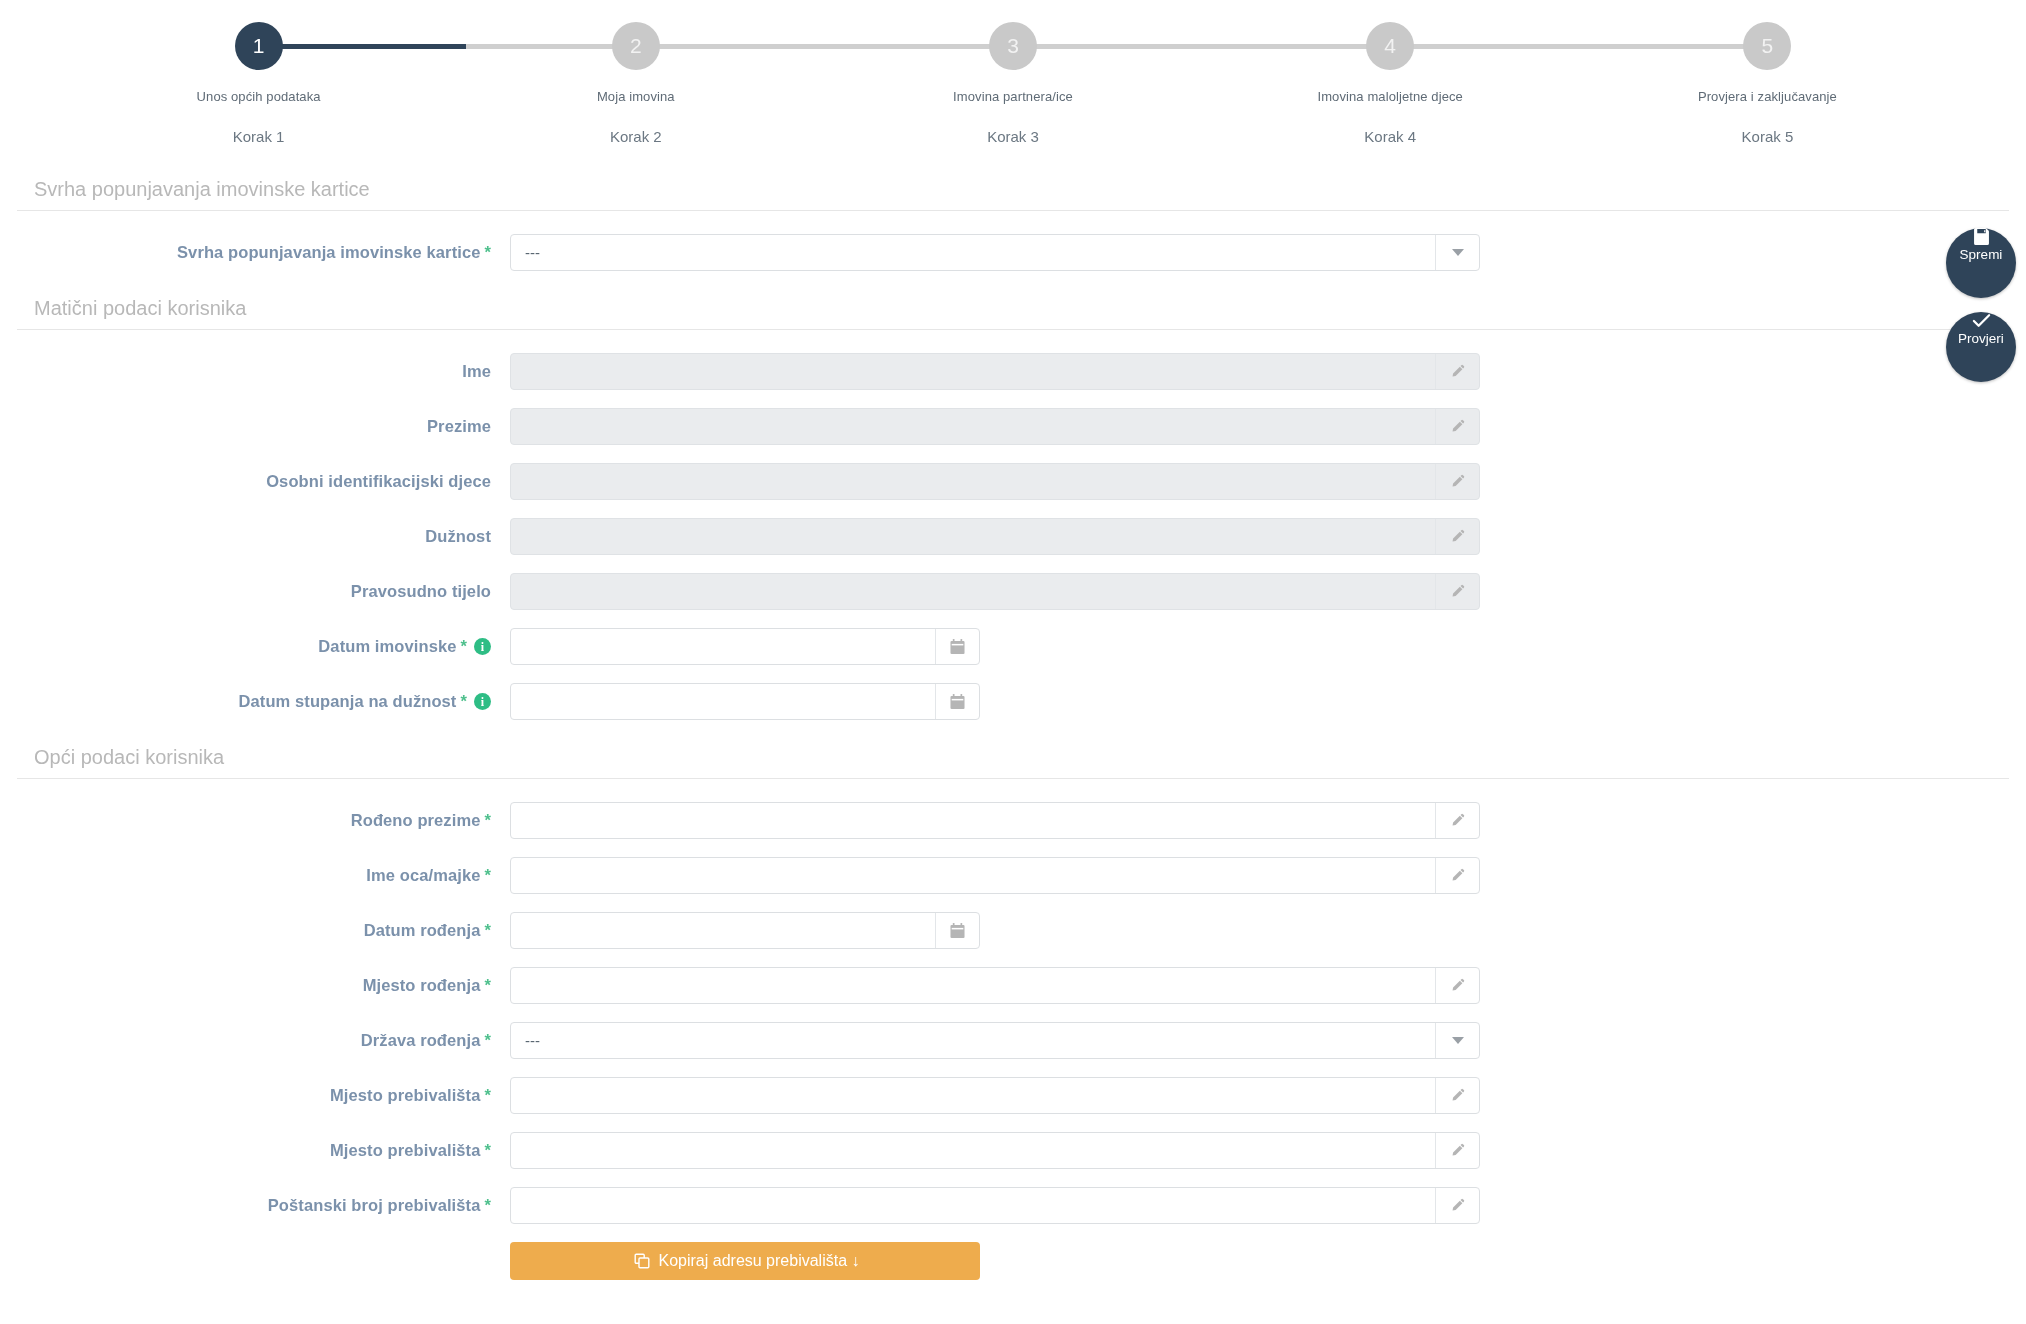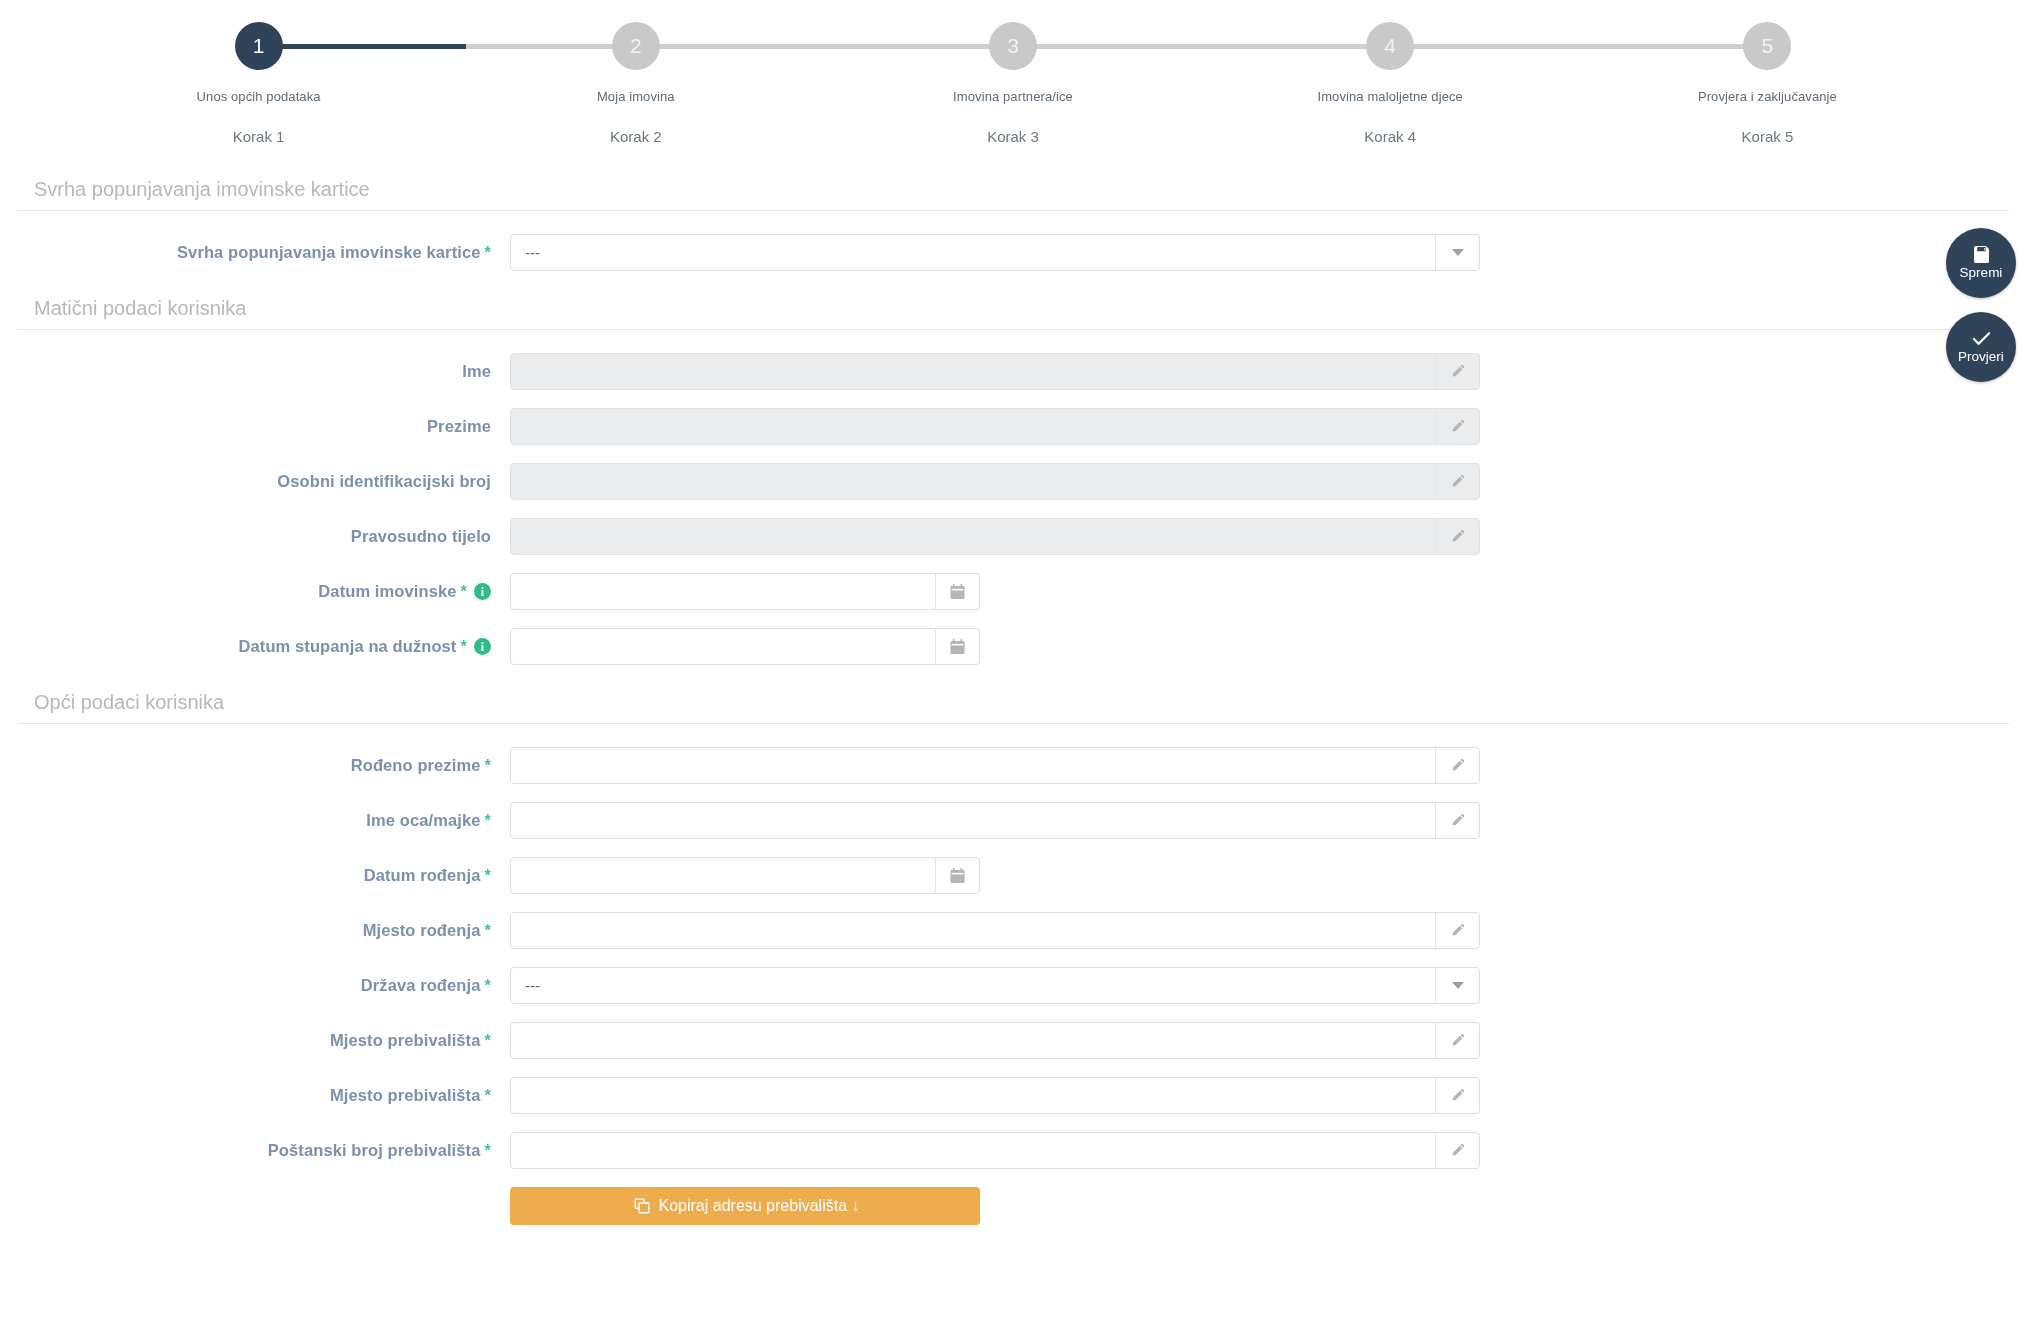--- a/index.html
+++ b/index.html
@@ -209,21 +209,20 @@
     z-index: 30;
   }
   .fab {
     width: 70px; height: 70px;
     border-radius: 50%;
     background: #2f4459;
     color: #fff;
     display: flex;
     flex-direction: column;
     align-items: center;
-    justify-content: center;
     gap: 3px;
     cursor: pointer;
     box-shadow: 0 1px 3px rgba(0,0,0,.25);
   }
   .fab .fab-lbl { font-size: 13.5px; line-height: 1; }
 </style>
 </head>
 <body>
 
 <div class="stepper">
@@ -323,33 +322,46 @@
           <span>
             <svg width="15" height="15" viewBox="0 0 16 16" fill="#b5b5b5">
               <path d="M12.1 1.2a1.2 1.2 0 0 1 1.7 0l1 1a1.2 1.2 0 0 1 0 1.7l-.9.9-2.7-2.7.9-.9zM10.5 2.8l2.7 2.7-7.2 7.2-3.3.6.6-3.3 7.2-7.2z"></path>
             </svg>
           </span>
         </div>
       </div>
     </div>
 
     <div class="frow">
-      <div class="flabel">Osobni identifikacijski broj</div>
+      <div class="flabel">Osobni identifikacijski djece</div>
       <div class="inp wide disabled">
         <div class="val"></div>
         <div class="addon plain">
           <span>
             <svg width="15" height="15" viewBox="0 0 16 16" fill="#b5b5b5">
               <path d="M12.1 1.2a1.2 1.2 0 0 1 1.7 0l1 1a1.2 1.2 0 0 1 0 1.7l-.9.9-2.7-2.7.9-.9zM10.5 2.8l2.7 2.7-7.2 7.2-3.3.6.6-3.3 7.2-7.2z"></path>
             </svg>
           </span>
         </div>
       </div>
     </div>
 
+    <div class="frow">
+      <div class="flabel">Dužnost</div>
+      <div class="inp wide disabled">
+        <div class="val"></div>
+        <div class="addon plain">
+          <span>
+            <svg width="15" height="15" viewBox="0 0 16 16" fill="#b5b5b5">
+              <path d="M12.1 1.2a1.2 1.2 0 0 1 1.7 0l1 1a1.2 1.2 0 0 1 0 1.7l-.9.9-2.7-2.7.9-.9zM10.5 2.8l2.7 2.7-7.2 7.2-3.3.6.6-3.3 7.2-7.2z"></path>
+            </svg>
+          </span>
+        </div>
+      </div>
+    </div>
 
     <div class="frow">
       <div class="flabel">Pravosudno tijelo</div>
       <div class="inp wide disabled">
         <div class="val"></div>
         <div class="addon plain">
           <span>
             <svg width="15" height="15" viewBox="0 0 16 16" fill="#b5b5b5">
               <path d="M12.1 1.2a1.2 1.2 0 0 1 1.7 0l1 1a1.2 1.2 0 0 1 0 1.7l-.9.9-2.7-2.7.9-.9zM10.5 2.8l2.7 2.7-7.2 7.2-3.3.6.6-3.3 7.2-7.2z"></path>
             </svg>

